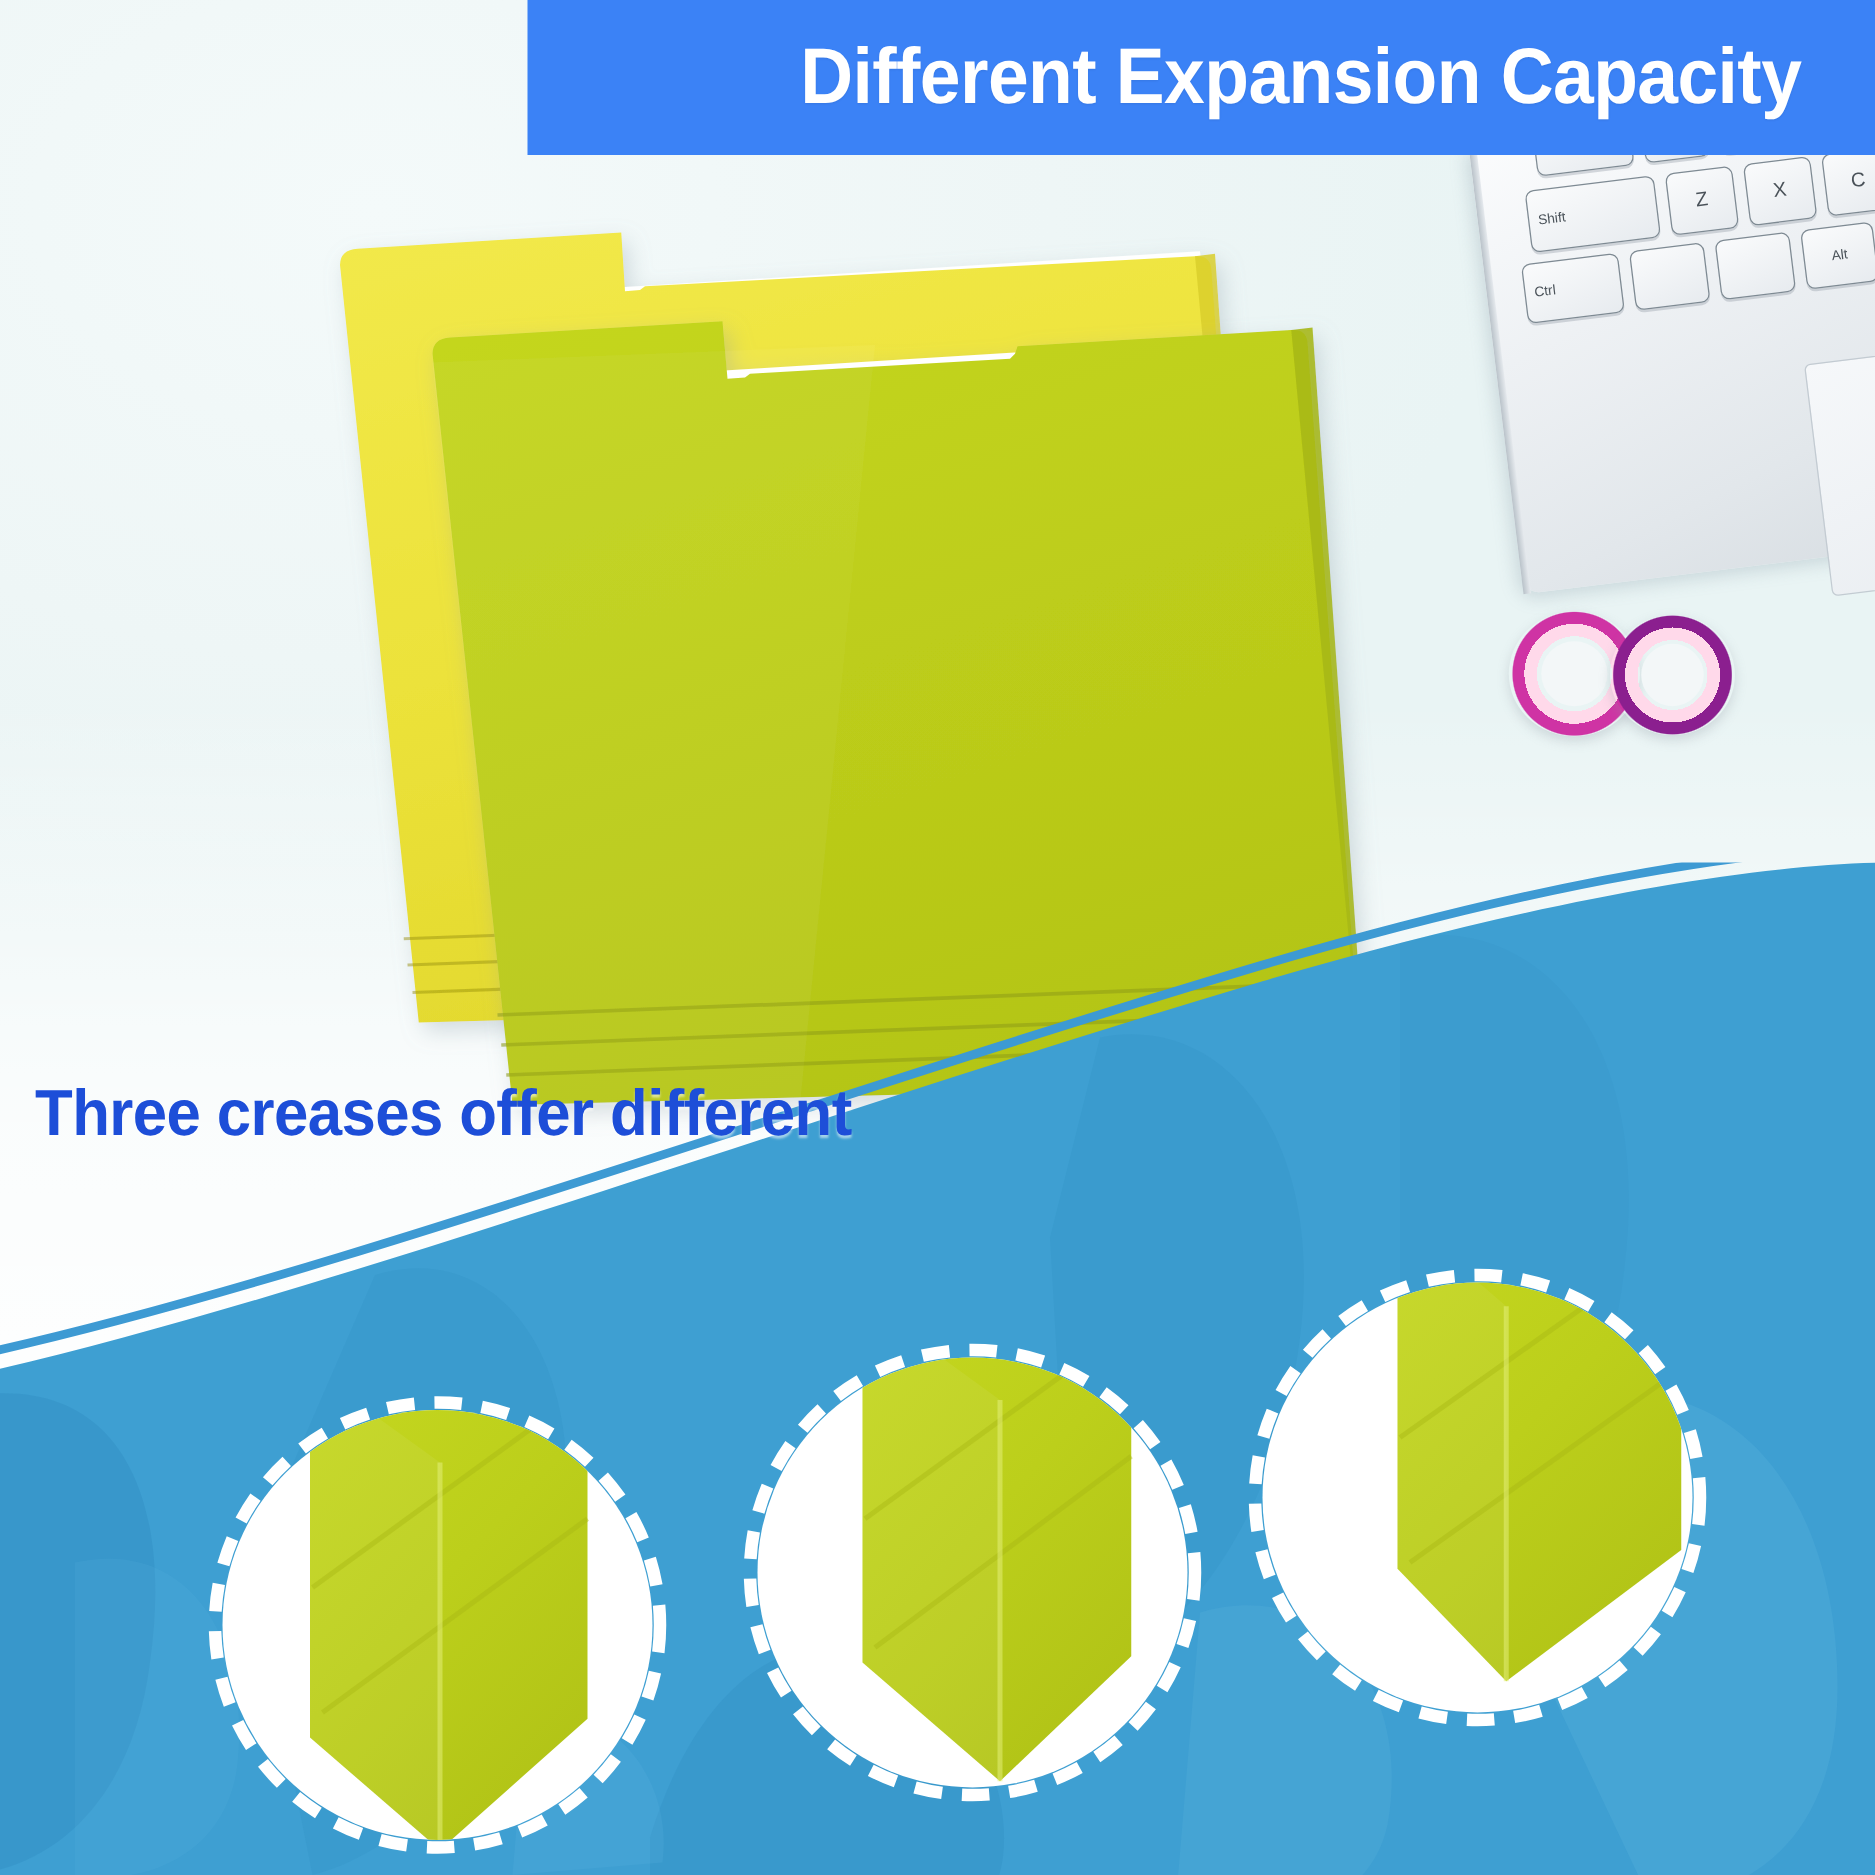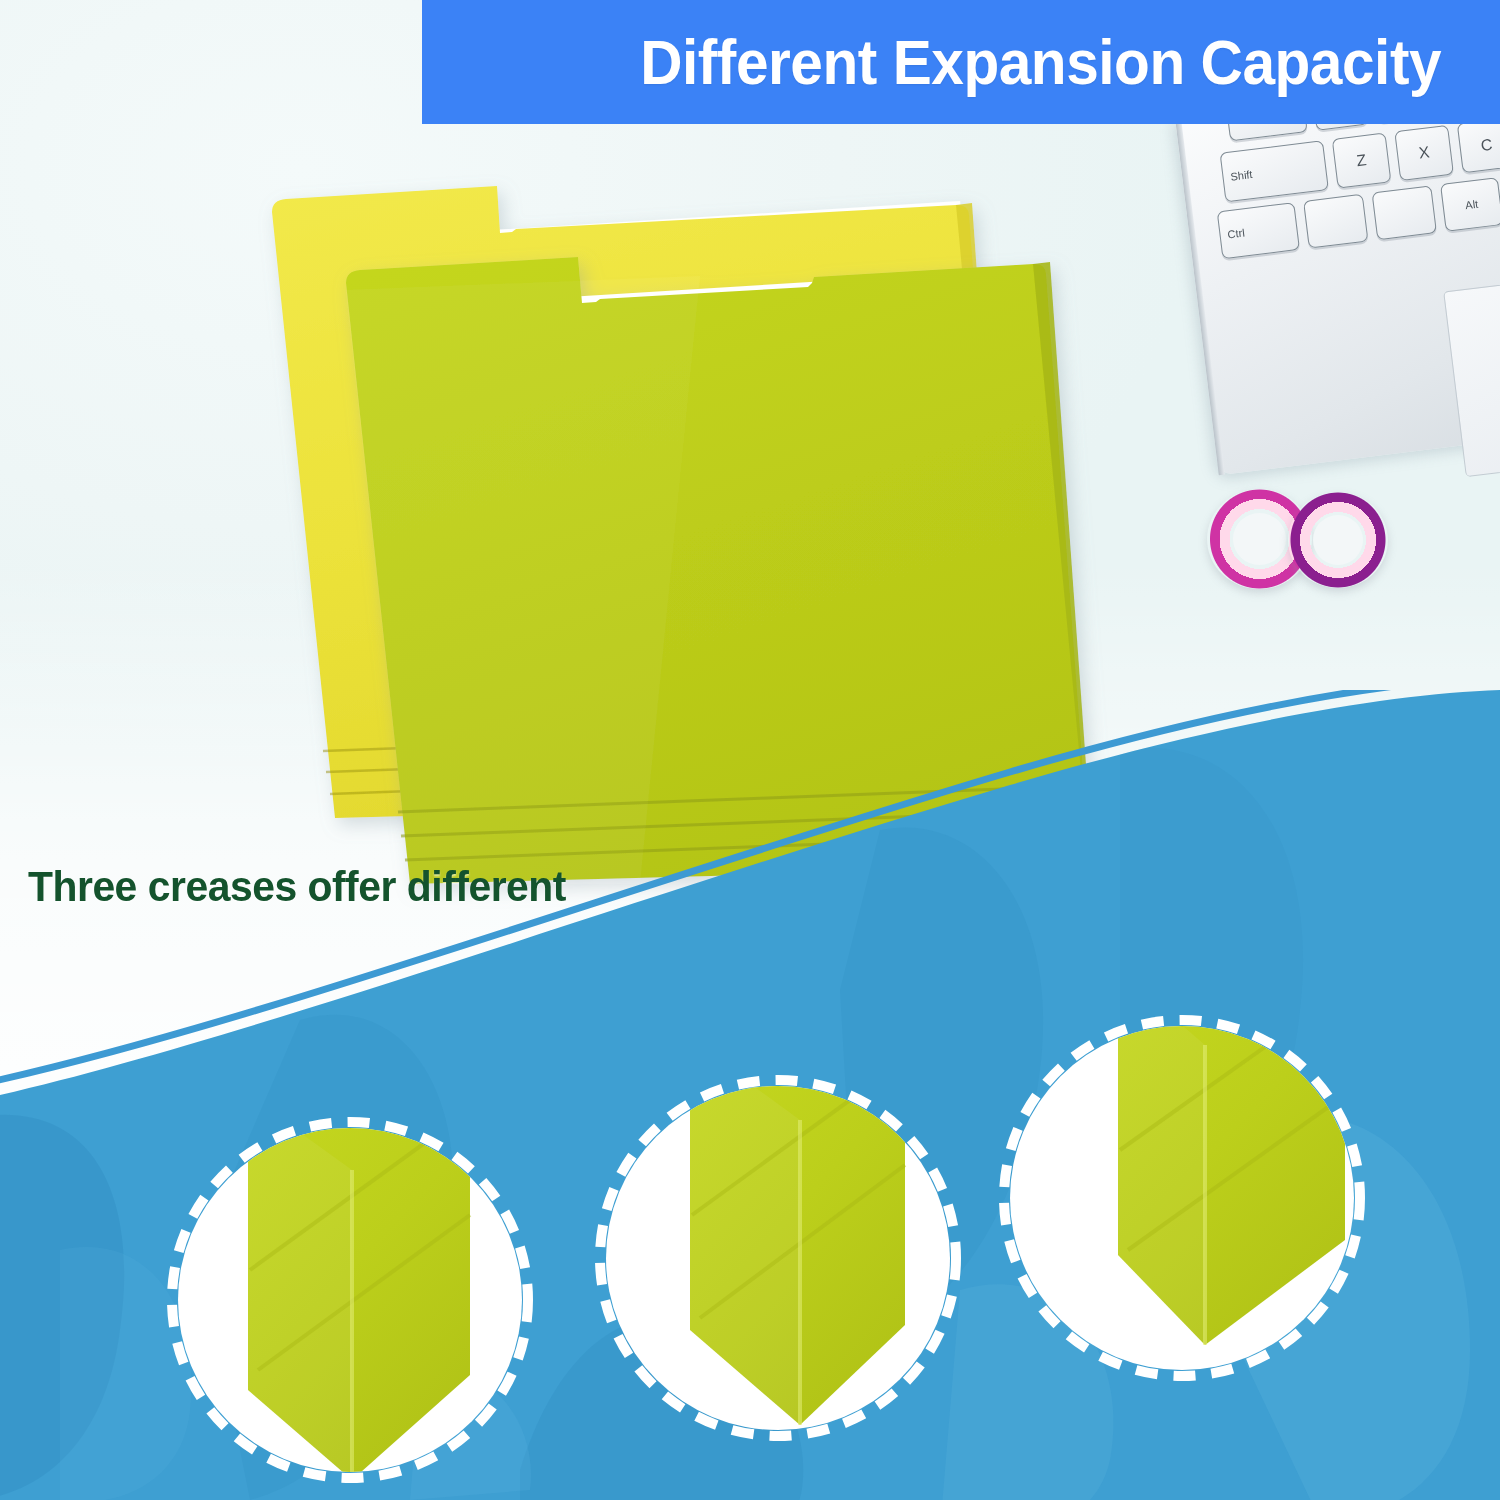--- a/index.html
+++ b/index.html
@@ -116,22 +116,22 @@
   
   #folders{z-index:20;left:0;top:0;width:1500px;height:1000px;}
 
   
   #wave-zone{left:0;top:690px;width:1500px;height:810px;z-index:30;}
 
   
   #caption{
     left:28px;top:862px;width:900px;
     z-index:45;
-    color:#14532d;
-    font-size:43px;
+    color:#1d4ed8;
+    font-size:52px;
     font-weight:bold;
     line-height:1.12;
     letter-spacing:-0.5px;
     text-shadow:0 2px 2px rgba(255,255,255,.55);
   }
   #caption .cl{display:block;white-space:nowrap;}
   #caption .cl span{display:inline-block;transform:scaleX(.95);transform-origin:left center;}
 
   
   #circles{left:0;top:1000px;width:1500px;height:500px;z-index:50;}

